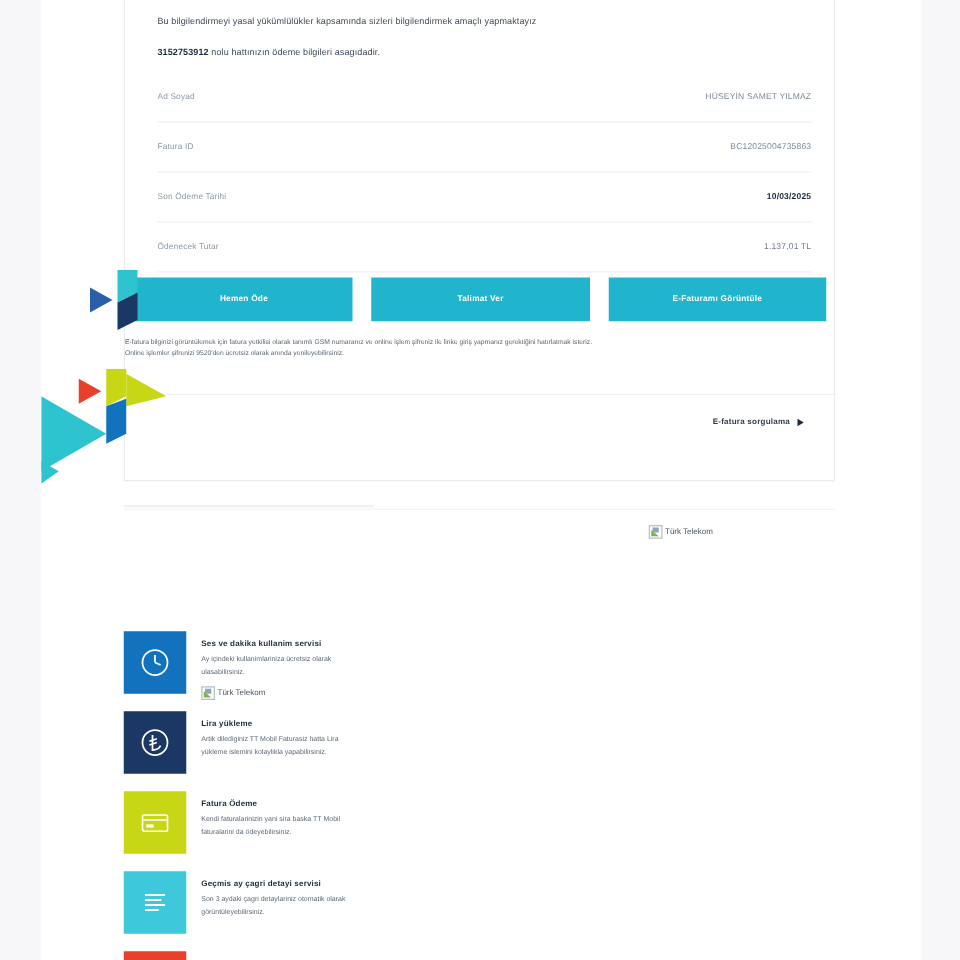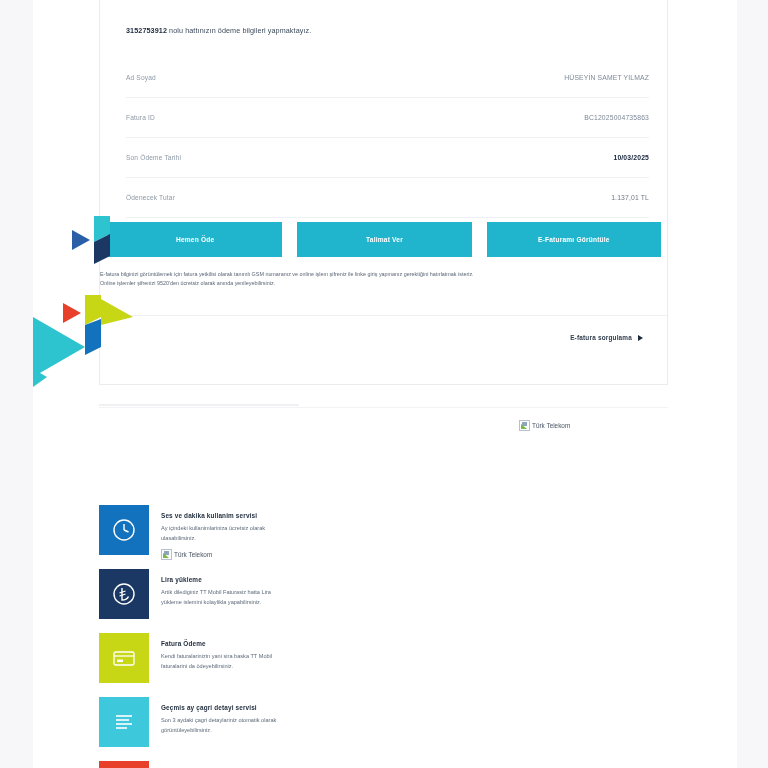--- a/index.html
+++ b/index.html
@@ -156,21 +156,22 @@
 </style>
 </head>
 <body>
 
 <div id="page">
   <div class="page-canvas"></div>
 
   <div class="content-card">
 
     <div class="intro">
-      <div class="intro-line second"><span class="num">3152753912</span><span> nolu hattınızın ödeme bilgileri yapmaktayız.</span></div>
+      <div class="intro-line">Bu bilgilendirmeyi yasal yükümlülükler kapsamında sizleri bilgilendirmek amaçlı yapmaktayız</div>
+      <div class="intro-line second"><span class="num">3152753912</span><span> nolu hattınızın ödeme bilgileri asagıdadir.</span></div>
     </div>
 
     <div class="details">
       <div class="drow">
         <div class="lbl">Ad Soyad</div>
         <div class="val">HÜSEYİN SAMET YILMAZ</div>
       </div>
       <div class="drow">
         <div class="lbl">Fatura ID</div>
         <div class="val">BC12025004735863</div>

